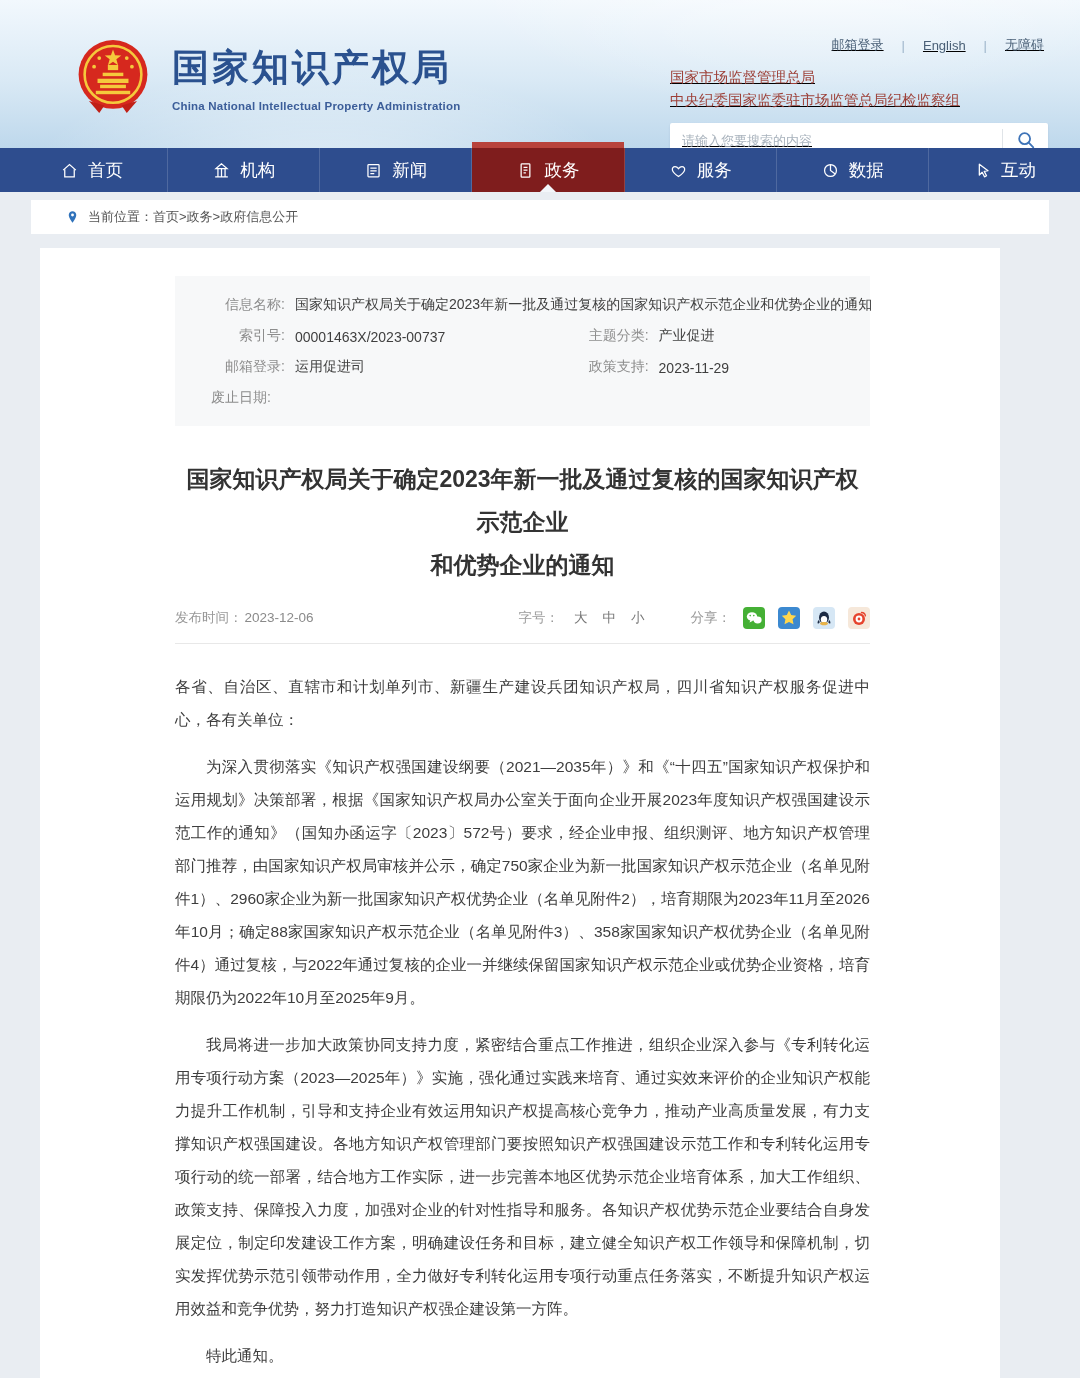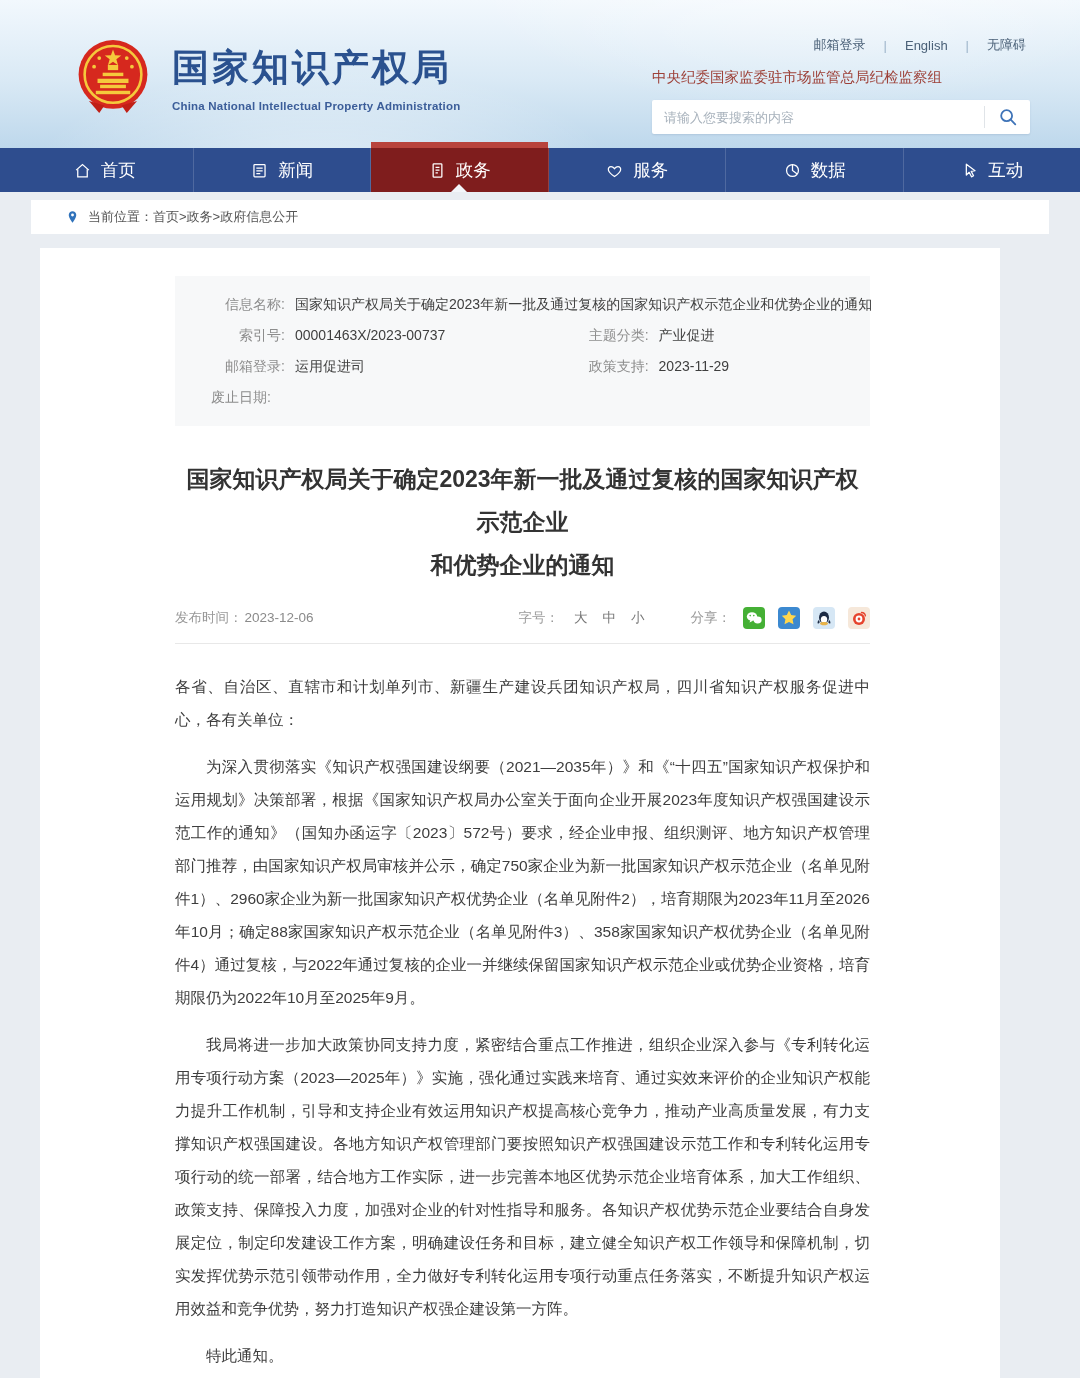--- a/index.html
+++ b/index.html
@@ -10,21 +10,21 @@
   .header { height:148px; background:linear-gradient(180deg,#f2f8fd 0%,#d9e9f5 55%,#bed8ec 100%); position:relative; }
   .header::after { content:""; position:absolute; left:0; top:0; right:0; bottom:0;
     background: radial-gradient(ellipse 420px 160px at 30% 120%, rgba(255,255,255,.55), rgba(255,255,255,0) 70%),
                 radial-gradient(ellipse 500px 200px at 75% -20%, rgba(255,255,255,.5), rgba(255,255,255,0) 70%); pointer-events:none; }
   .brand { position:absolute; left:70px; top:34px; display:flex; align-items:center; z-index:2; }
   .emblem { width:86px; height:86px; }
   .brand-text { margin-left:16px; }
   .site-name { font-size:37px; font-weight:700; color:#2a518f; letter-spacing:3px; }
   .site-name-en { font-size:11.5px; font-weight:700; color:#3b5d99; margin-top:7px; letter-spacing:.2px; }
 
-  .header-right { position:absolute; left:652px; top:36px; width:378px; z-index:2; }
+  .header-right { position:absolute; left:670px; top:36px; width:378px; z-index:2;text-decoration:underline; }
   .top-links { display:flex; justify-content:flex-end; align-items:center; font-size:13px; color:#4a6077; margin-bottom:12px; }
   .top-links .lnk { cursor:pointer; padding:0 4px; }
   .top-links .sep { color:#9db4c9; margin:0 14px; }
   .org-lines { color:#9d4038; font-size:14.5px; line-height:23px; margin-bottom:11px; }
   .search-box { height:34px; background:#fff; border-radius:2px; display:flex; align-items:center; box-shadow:0 1px 2px rgba(60,90,130,.15); }
   .search-box input { flex:1; border:none; outline:none; font-size:13px; color:#444; padding:0 12px; font-family:inherit; background:transparent; }
   .search-box input::placeholder { color:#a8b2bc; }
   .search-btn { width:46px; height:22px; border-left:1px solid #e0e4e8; display:flex; align-items:center; justify-content:center; cursor:pointer; }
 
   
@@ -40,21 +40,21 @@
   .crumb-wrap { padding:8px 31px 0; }
   .crumb { height:34px; background:#fff; display:flex; align-items:center; padding-left:34px; font-size:13px; color:#555; }
   .crumb .pin { width:15px; height:15px; margin-right:8px; }
   .crumb .crumb-path { cursor:pointer; }
 
   
   .card { margin:14px 40px 0; width:960px; min-height:1130px; background:#fff; padding:28px 130px 0 135px; }
 
   .info-table { background:#f7f8f9; padding:13px 22px; }
   .itr { display:flex; align-items:center; height:31px; }
-  .itl { display:flex; align-items:flex-start; }
+  .itl { display:flex; align-items:flex-end; }
   .itl-left { flex:0 0 58%; }
   .itl-right { flex:1; }
   .ilabel { width:88px; text-align:right; color:#8d8d8d; font-size:14px; margin-right:10px; flex:none; }
   .ilabel-sm { width:74px; }
   .ivalue { color:#3f3f3f; font-size:14px; white-space:nowrap; }
 
   .art-title { margin-top:32px; text-align:center; font-size:23px; font-weight:700; color:#333; line-height:43px; }
 
   .meta { margin-top:20px; display:flex; align-items:center; font-size:13.5px; color:#999; }
   .meta .val { color:#8a8a8a; margin-left:2px; }
@@ -101,20 +101,21 @@
 
     <div class="header-right">
       <div class="top-links">
         <span class="lnk">邮箱登录</span>
         <span class="sep">|</span>
         <span class="lnk">English</span>
         <span class="sep">|</span>
         <span class="lnk">无障碍</span>
       </div>
       <div class="org-lines">
+        <div>国家市场监督管理总局</div>
         <div>中央纪委国家监委驻市场监管总局纪检监察组</div>
       </div>
       <div class="search-box">
         <input type="text" placeholder="请输入您要搜索的内容" style="">
         <div class="search-btn">
           <svg width="20" height="20" viewBox="0 0 22 22">
             <circle cx="9.5" cy="9.5" r="6" fill="none" stroke="#3f74b8" stroke-width="2"></circle>
             <path d="M14 14 L19 19" stroke="#3f74b8" stroke-width="2" stroke-linecap="round"></path>
           </svg>
         </div>
@@ -122,20 +123,26 @@
     </div>
   </div>
 
   <div class="nav">
     <div class="nav-item">
       <svg class="nav-icon" viewBox="0 0 24 24" fill="none" stroke="#fff" stroke-width="1.6">
         <path d="M4 11.5 12 4.5l8 7"></path>
           <path d="M6 10.5V20h12v-9.5"></path>
       </svg>
       <span>首页</span>
+    </div>
+    <div class="nav-item">
+      <svg class="nav-icon" viewBox="0 0 24 24" fill="none" stroke="#fff" stroke-width="1.6">
+        <path d="M4 20h16M5 9.5h14M12 3.5 5 9.5h14z M7.5 9.5V20M12 9.5V20M16.5 9.5V20"></path>
+      </svg>
+      <span>机构</span>
     </div>
     <div class="nav-item">
       <svg class="nav-icon" viewBox="0 0 24 24" fill="none" stroke="#fff" stroke-width="1.6">
         <rect x="5" y="4.5" width="14" height="15.5" rx="1"></rect>
           <path d="M8 9h8M8 12.5h8M8 16h5"></path>
       </svg>
       <span>新闻</span>
     </div>
     <div class="nav-item active">
       <svg class="nav-icon" viewBox="0 0 24 24" fill="none" stroke="#fff" stroke-width="1.6">

